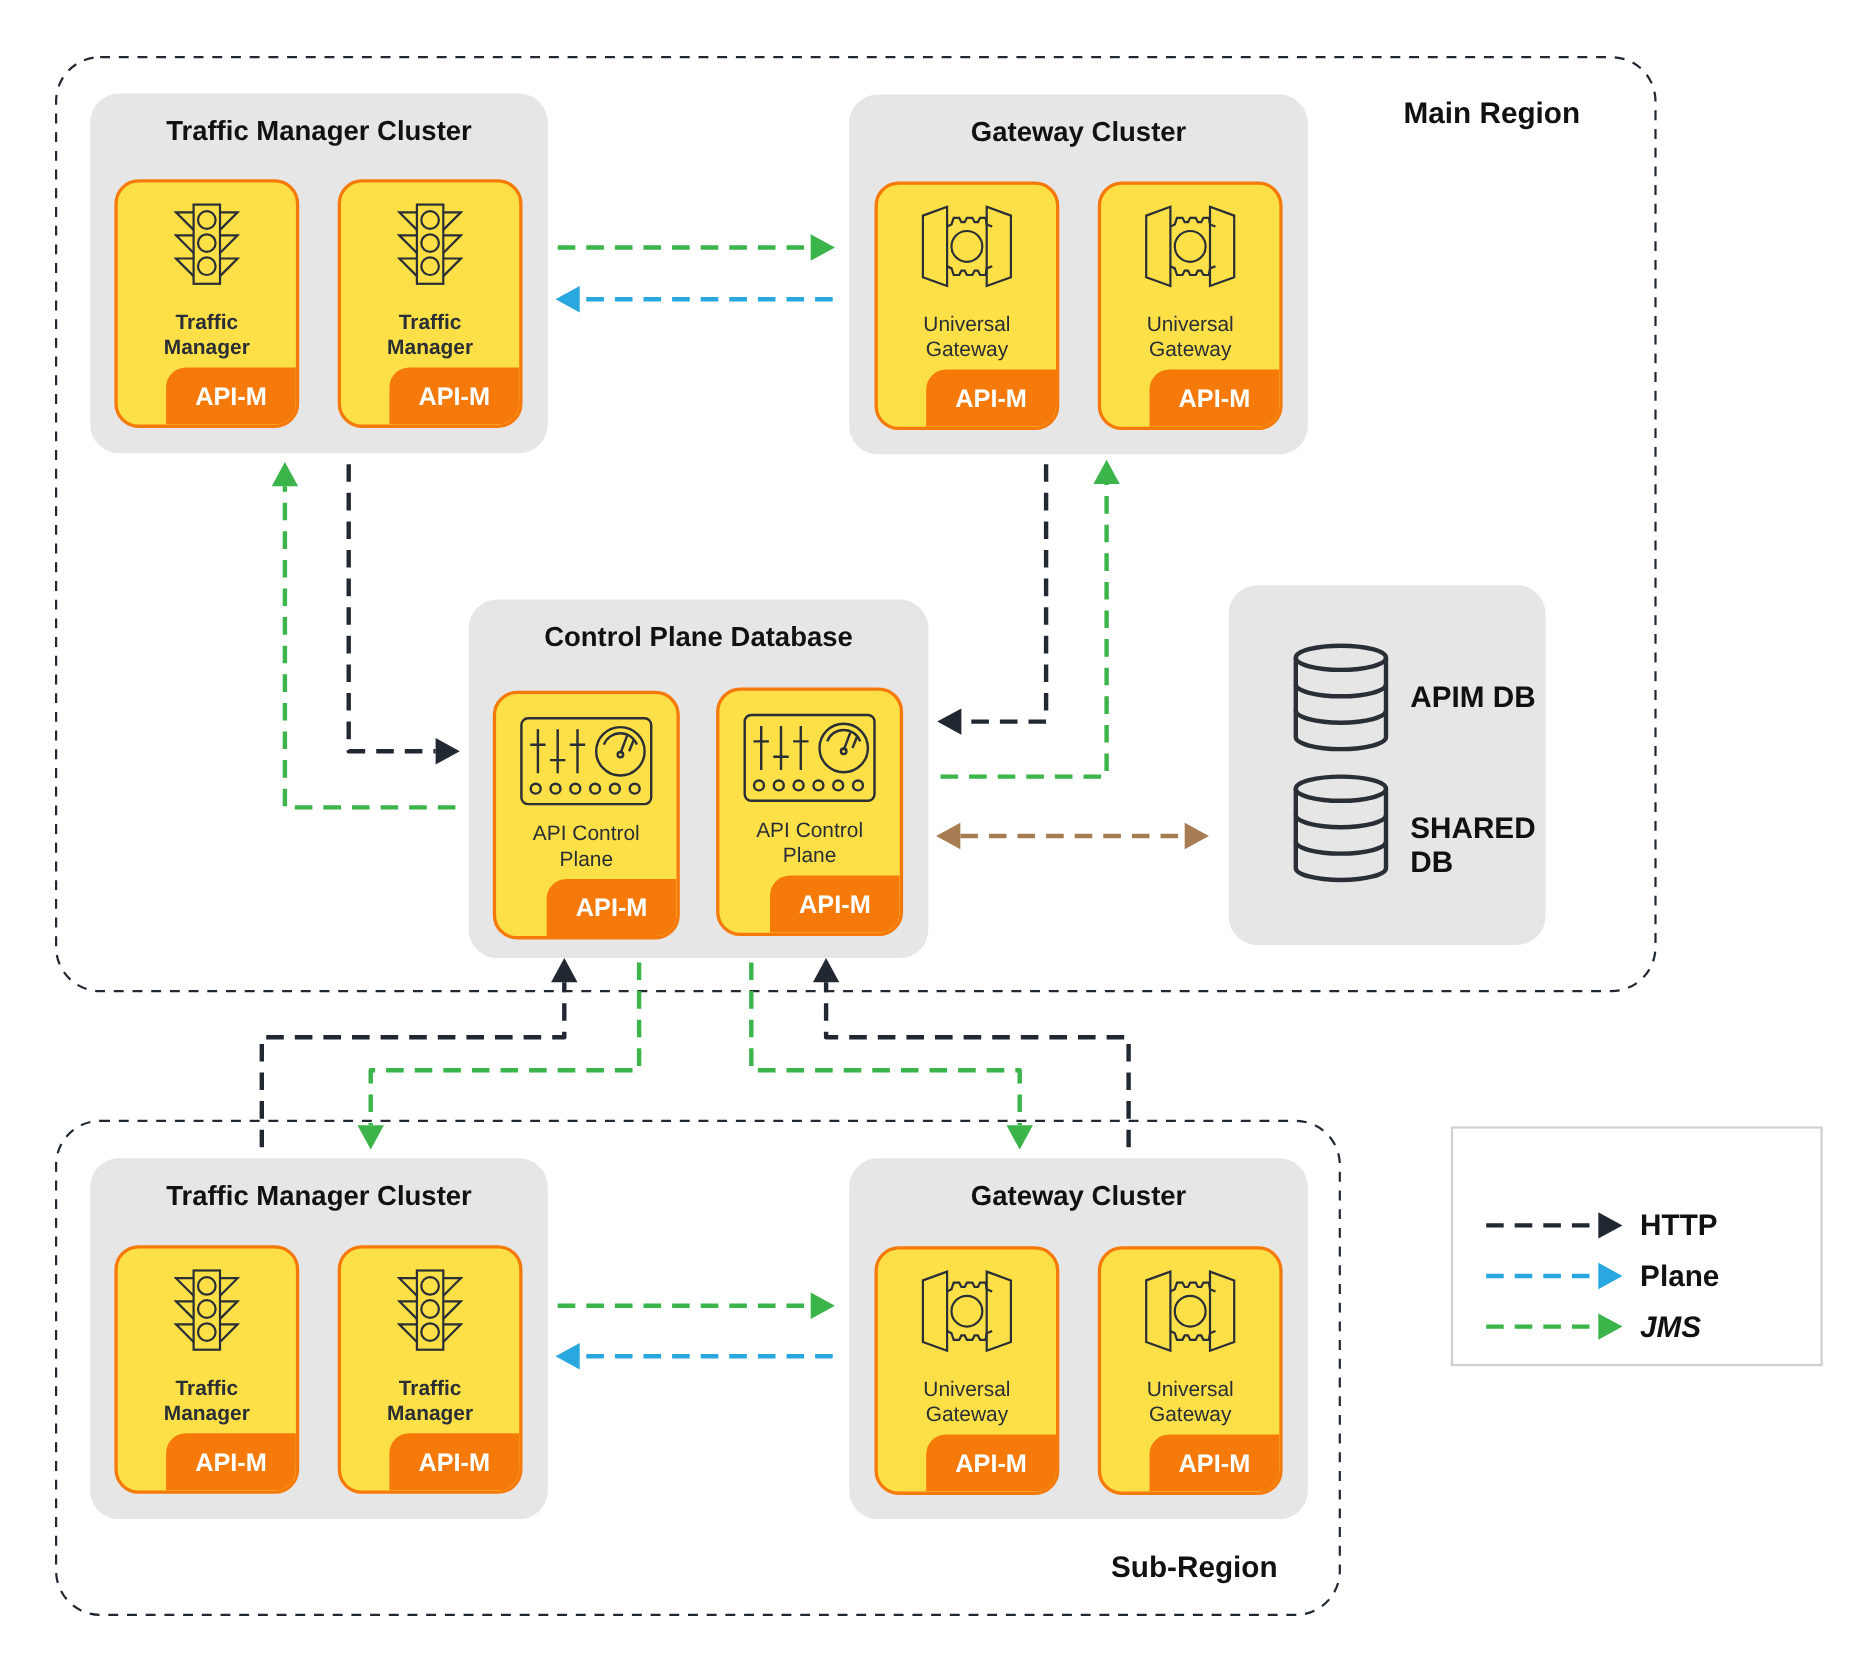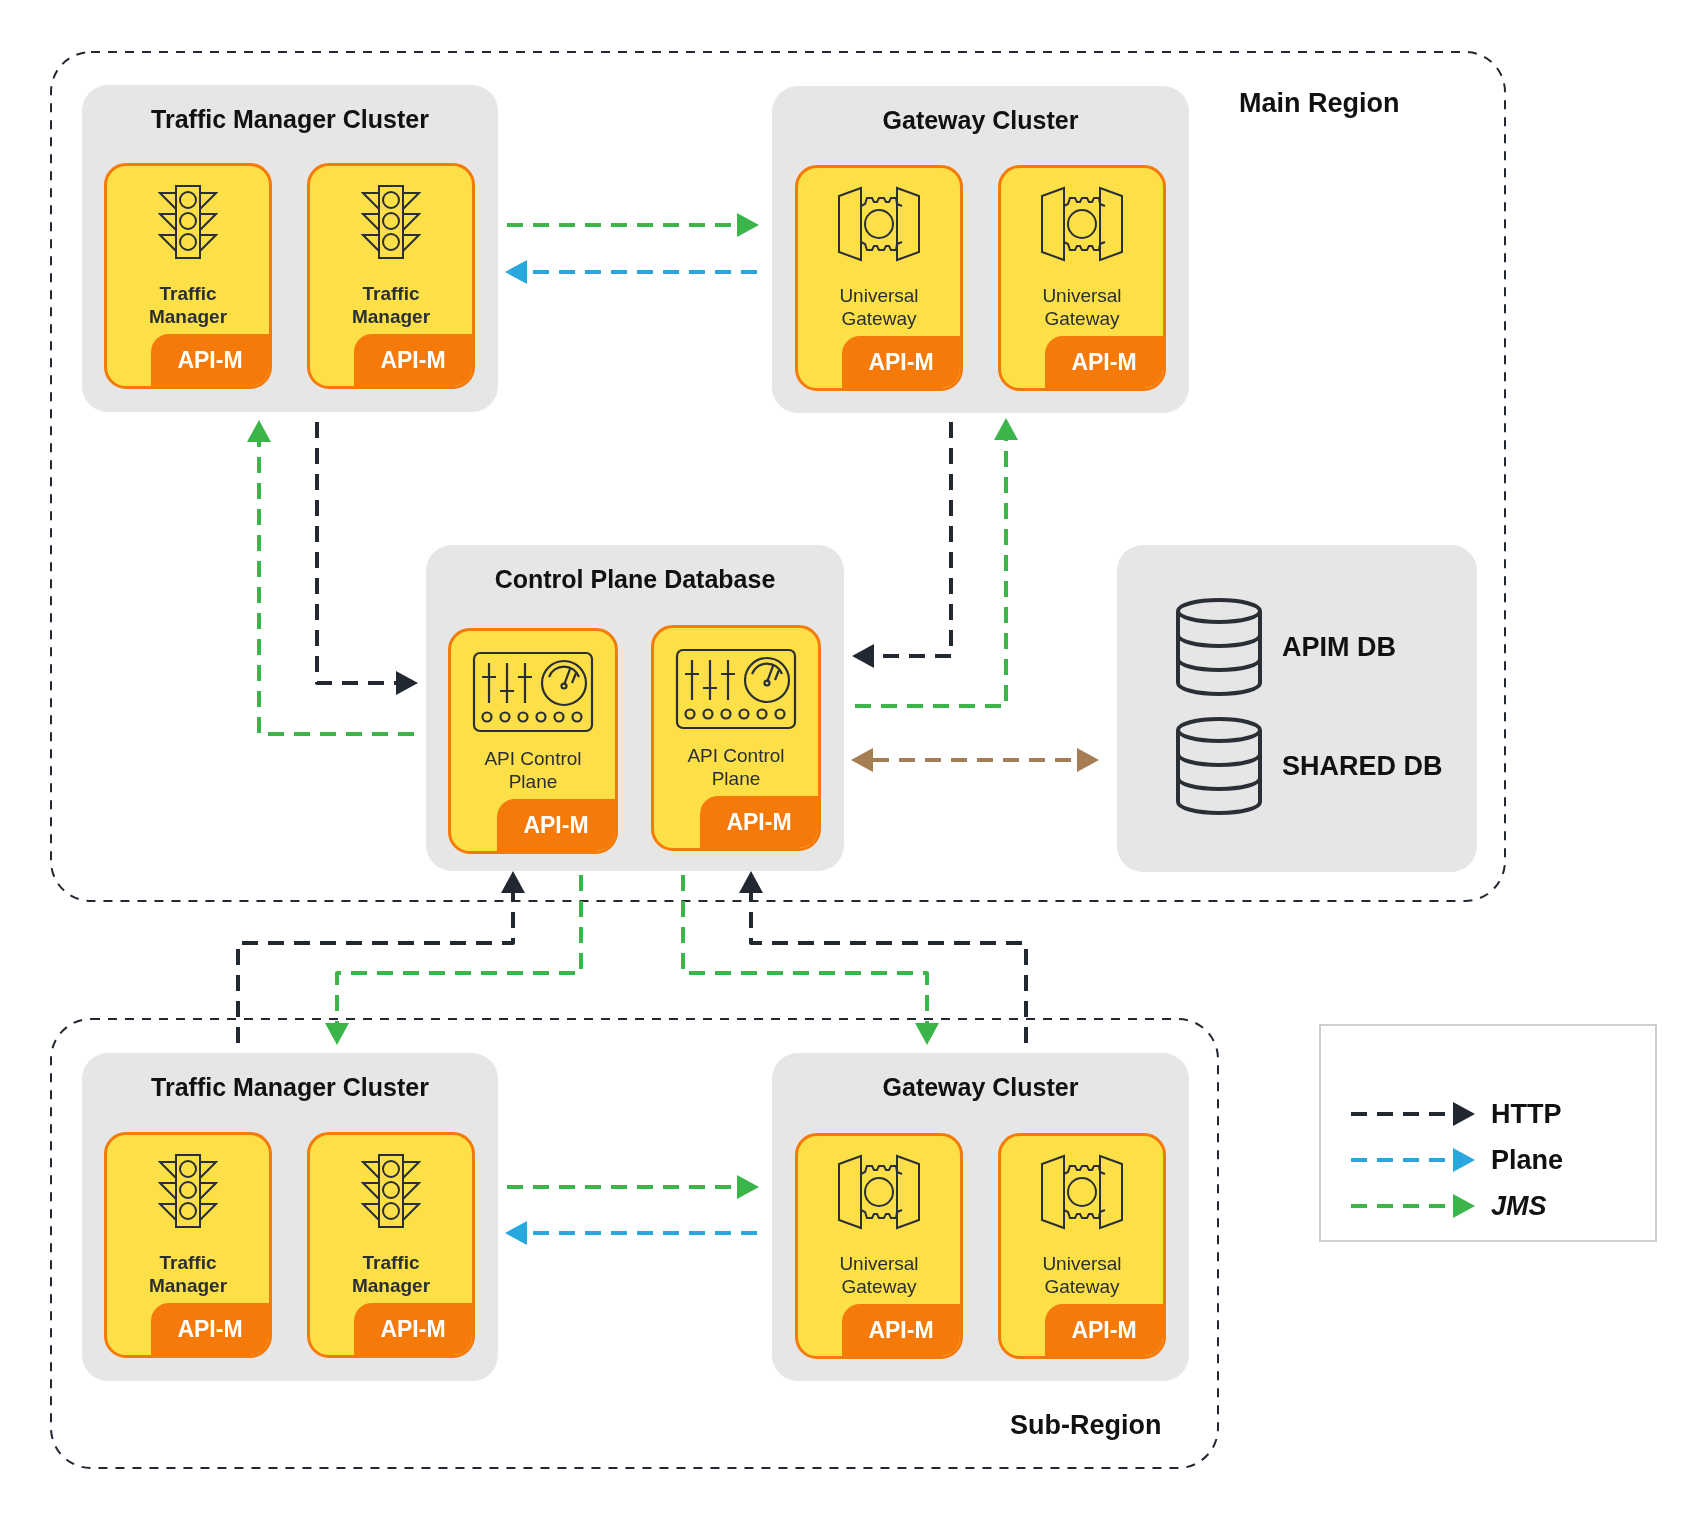--- a/index.html
+++ b/index.html
@@ -78,21 +78,21 @@
       </g>
     </symbol>
   </defs>
 </svg>
 
 <svg class="overlay" width="1698" height="1515">
   <rect x="51" y="52" width="1454" height="849" rx="40" ry="40" fill="none" stroke="#212832" stroke-width="2" stroke-dasharray="9,8"></rect>
   <rect x="51" y="1019" width="1167" height="449" rx="40" ry="40" fill="none" stroke="#212832" stroke-width="2" stroke-dasharray="9,8"></rect>
 </svg>
 
-<div class="region-label" style="left:1239px; top:88px;">Main Region</div>
+<div class="region-label" style="left:1276px; top:88px;">Main Region</div>
 <div class="region-label" style="left:1010px; top:1410px;">Sub-Region</div>
 
 <div class="cluster" style="left:82px; top:85px; width:416px; height:327px;">
   <div class="cluster-title">Traffic Manager Cluster</div>
   <div class="card" style="left:22px; top:78px;">
     <div class="icon">
         <svg width="60" height="76">
           <use href="#sym-traffic"></use>
         </svg>
       </div>
@@ -147,21 +147,21 @@
     <div class="icon" style="top:20px;">
         <svg width="122" height="82">
           <use href="#sym-control"></use>
         </svg>
       </div>
     <div class="label"><span>API Control</span><br><span>Plane</span></div>
     <div class="badge">API-M</div>
   </div>
 </div>
 
-<div class="cluster" style="left:1117px; top:545px; width:360px; height:327px;">
+<div class="cluster" style="left:1117px; top:532px; width:288px; height:327px;">
   <div class="abs" style="left:57px; top:52px;"><svg width="90" height="100">
         <use href="#sym-db"></use>
       </svg></div>
   <div class="db-label" style="left:165px; top:87px;">APIM DB</div>
   <div class="abs" style="left:57px; top:171px;"><svg width="90" height="100">
         <use href="#sym-db"></use>
       </svg></div>
   <div class="db-label" style="left:165px; top:206px;">SHARED DB</div>
 </div>
 

